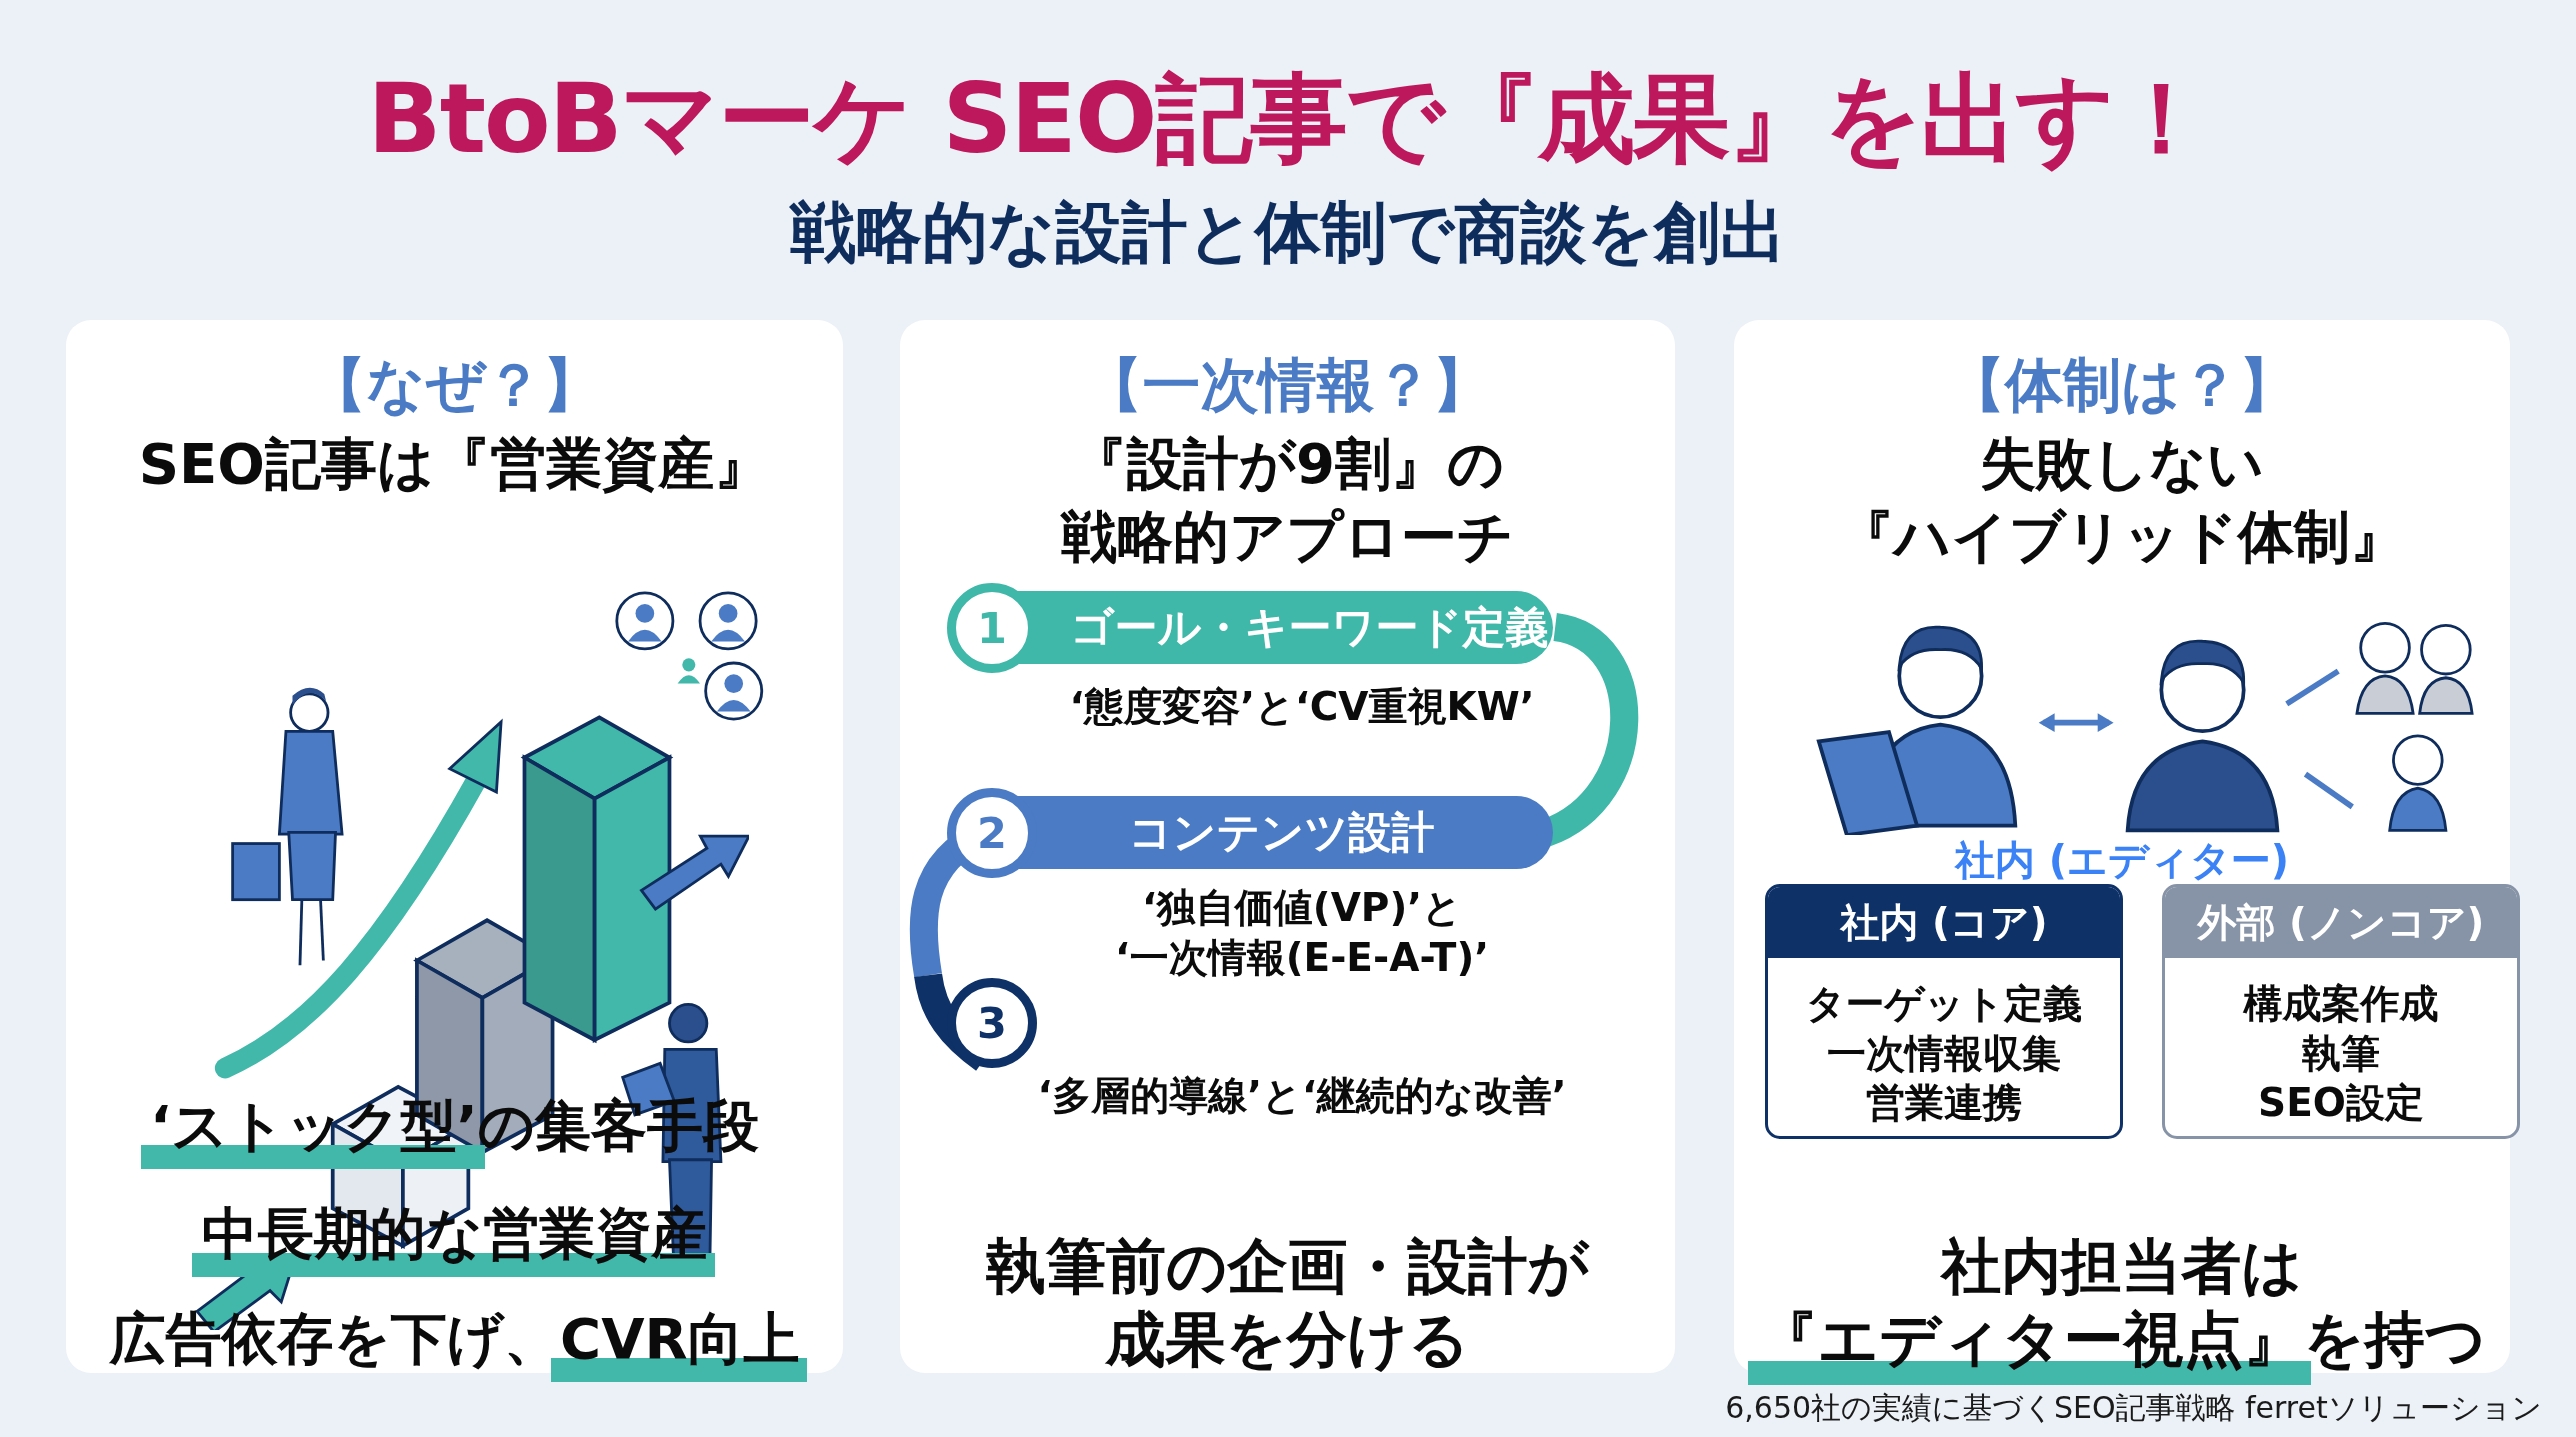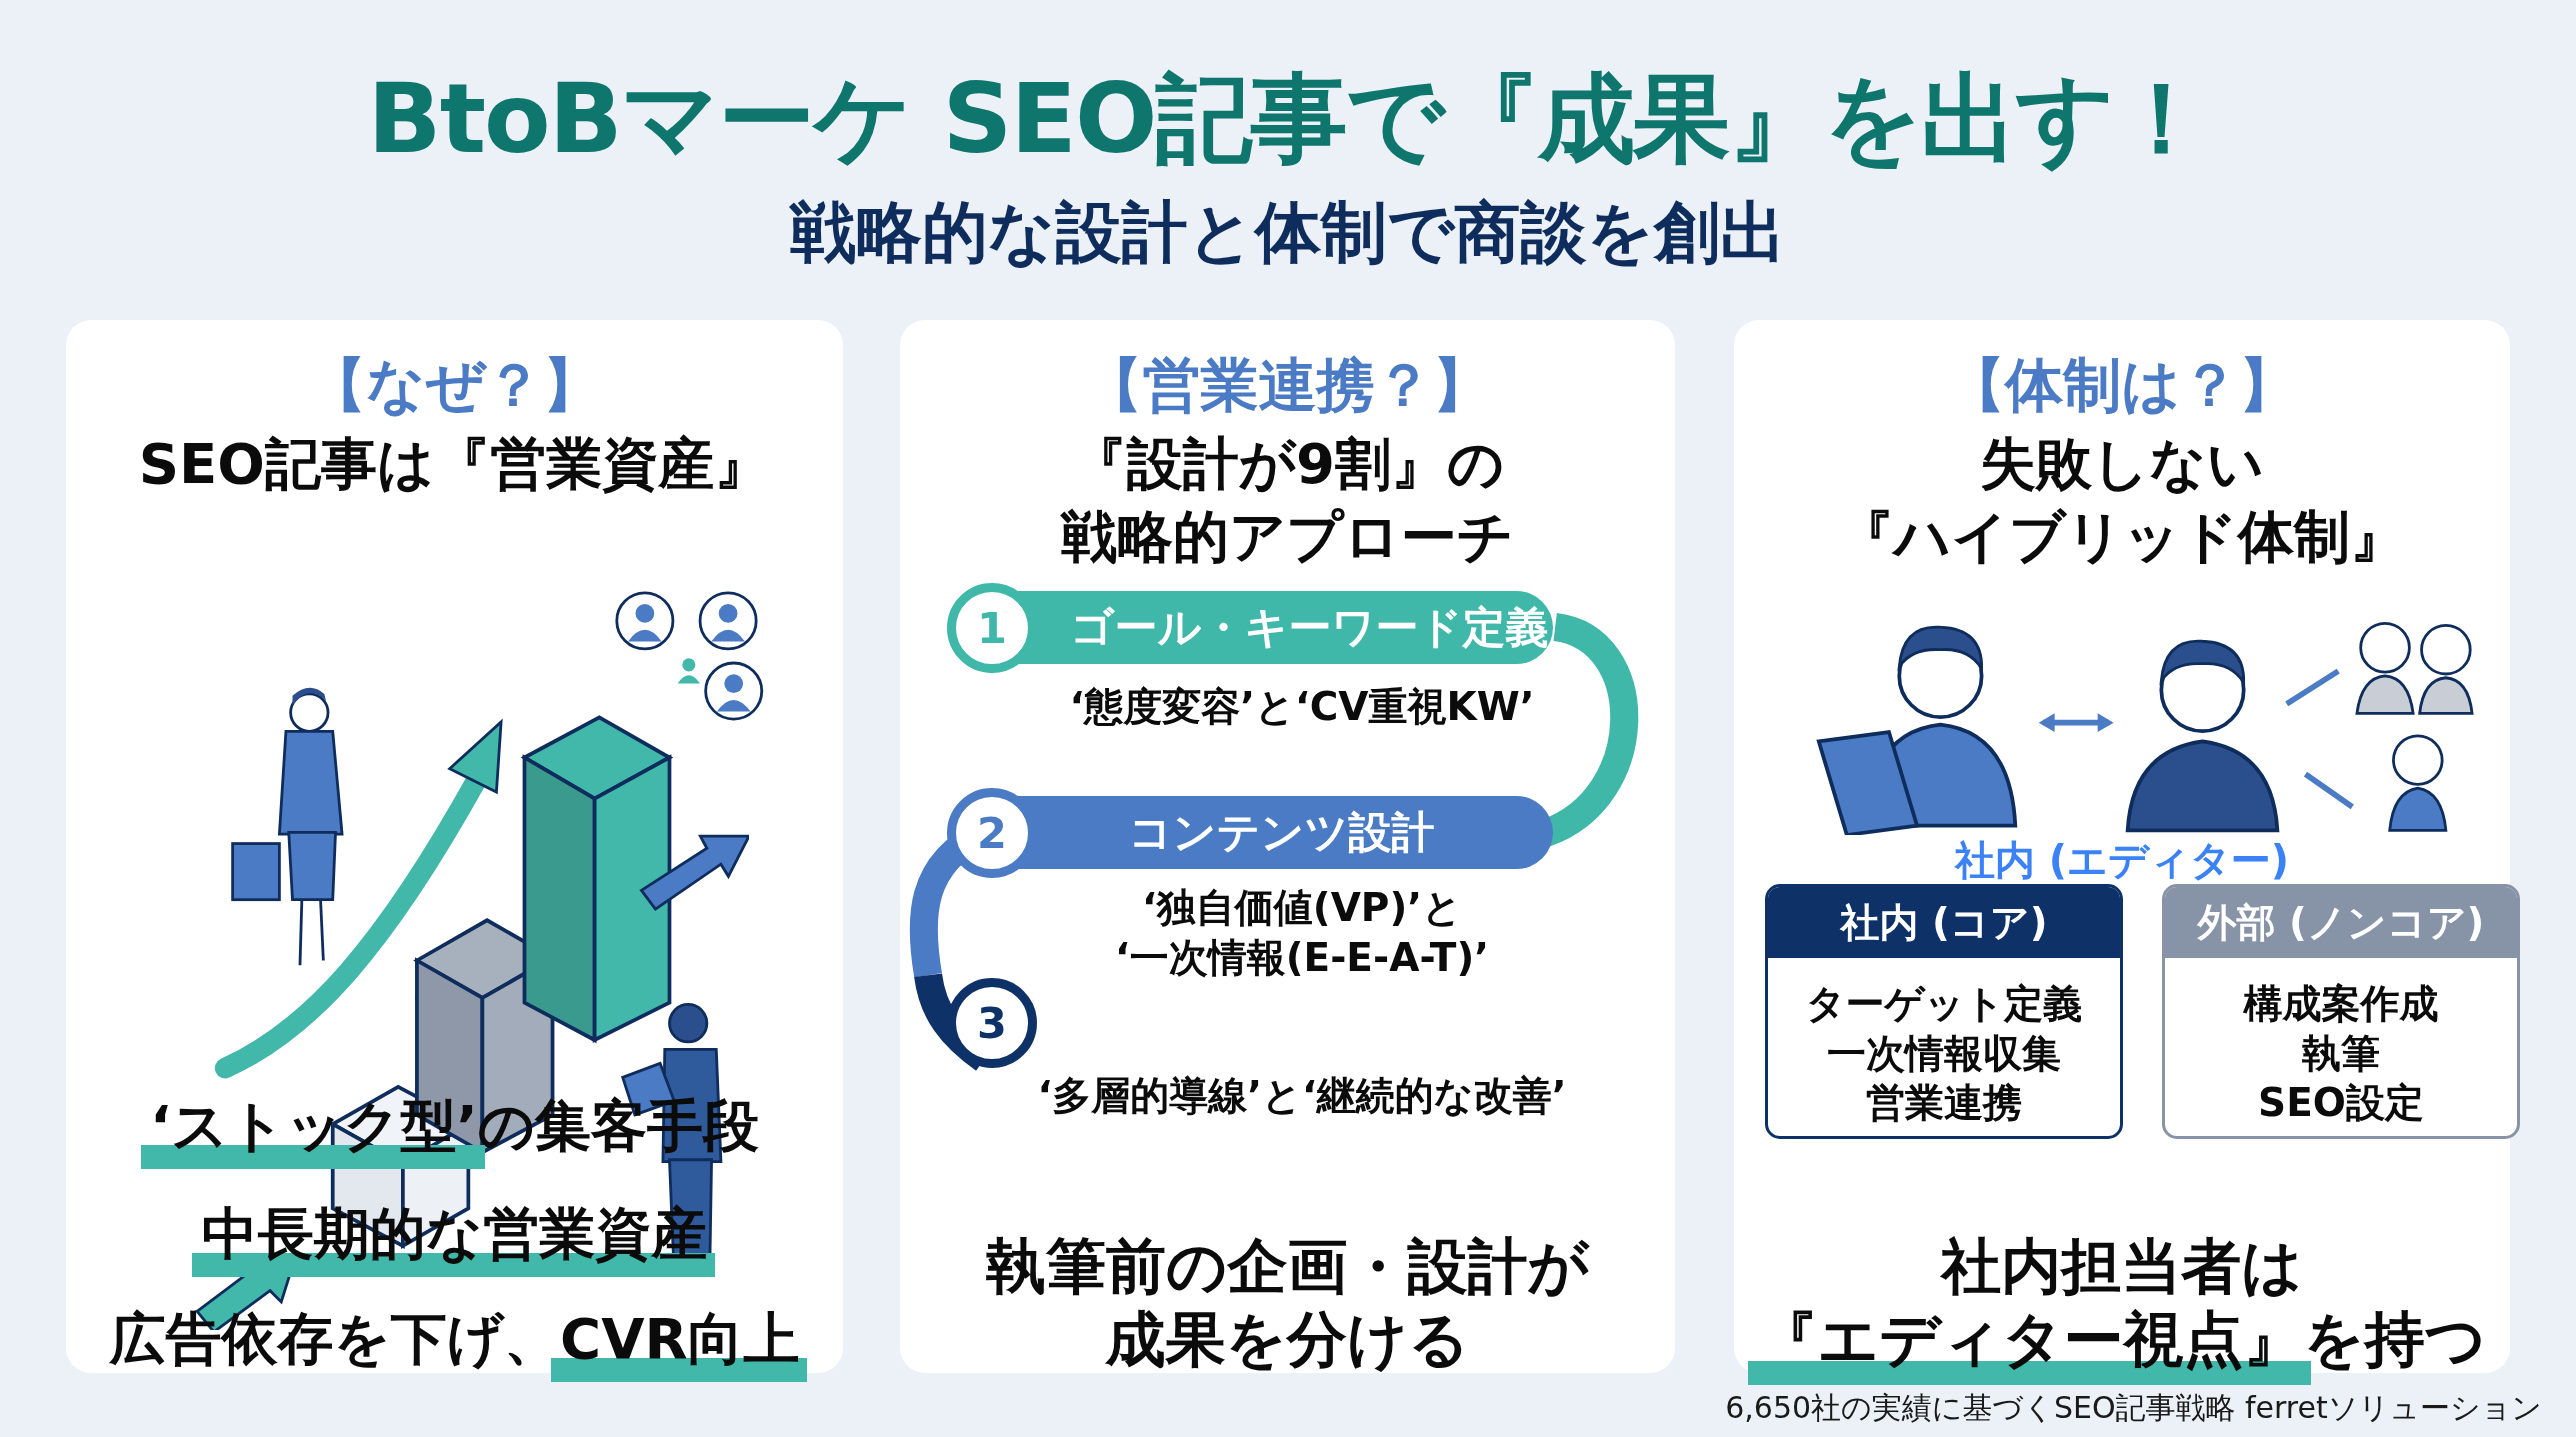--- a/index.html
+++ b/index.html
@@ -6,21 +6,21 @@
   html, body { width: 2576px; height: 1438px; overflow: hidden; }
   body {
     background: #EBF1F6;
     font-family: "DejaVu Sans", "Liberation Sans", sans-serif;
     color: #0b0b0b;
     position: relative;
   }
   .title {
     position: absolute; left: 0; width: 2576px; top: 66px;
     text-align: center; font-size: 97px; font-weight: bold;
-    color: #0f766e; letter-spacing: -1.9px; line-height: 1.1;
+    color: #be185d; letter-spacing: -1.9px; line-height: 1.1;
   }
   .subtitle {
     position: absolute; left: 0; width: 2576px; top: 197px;
     text-align: center; font-size: 66px; font-weight: bold;
     color: #0F2D5C; line-height: 1.1;
   }
   .card {
     position: absolute; top: 320px; height: 1053px;
     background: #ffffff; border-radius: 25px;
   }
@@ -149,21 +149,21 @@
   </div>
   <div class="bigline" style="top:836px;">
     <span class="hl">中長期的な営業資産</span>
   </div>
   <div class="bigline" style="top:941px;">
     <span>広告依存を下げ、</span><span class="hl">CVR向上</span>
   </div>
 </section>
 
 <section class="card" id="card-how">
-  <div class="q-label" style="top:36px;">【営業連携？】</div>
+  <div class="q-label" style="top:36px;">【一次情報？】</div>
   <div class="head" style="top:110px;">『設計が9割』の</div>
   <div class="head" style="top:183px;">戦略的アプローチ</div>
 
   <svg class="flow-svg" width="775" height="1053" viewBox="0 0 828 1125">
     <path d="M700 328 C 800 340, 800 510, 690 548" stroke="#3FB8A9" stroke-width="30" fill="none"></path>
     <path d="M90 548 C 20 580, 20 640, 30 700" stroke="#4A7BC4" stroke-width="30" fill="none"></path>
     <path d="M30 700 C 35 740, 55 765, 90 790" stroke="#0E3168" stroke-width="30" fill="none"></path>
   </svg>
 
   <div class="pill" style="left:54px; top:271px; width:599px; background:#3FB8A9; padding-left:112px;">

